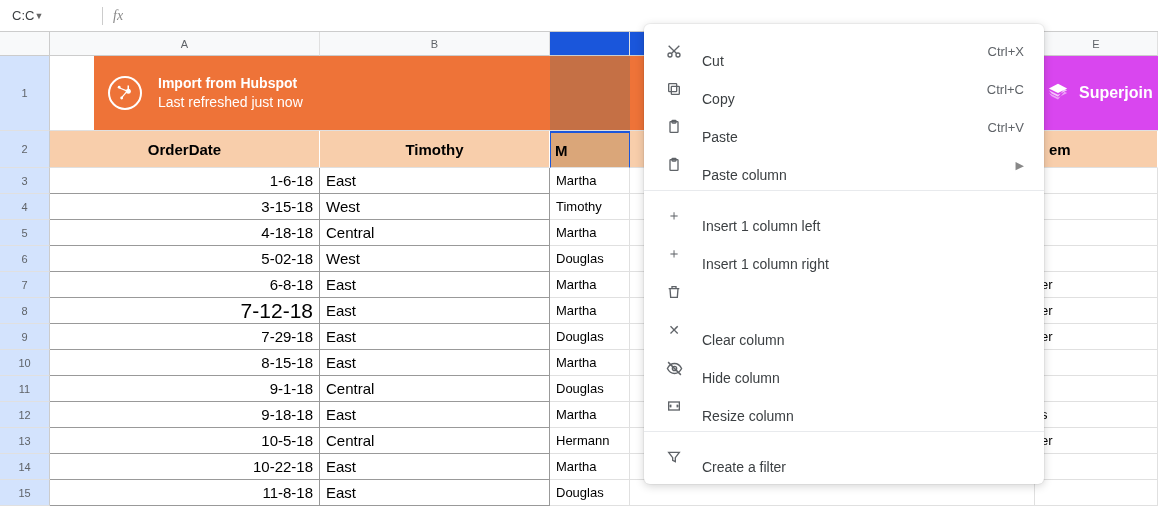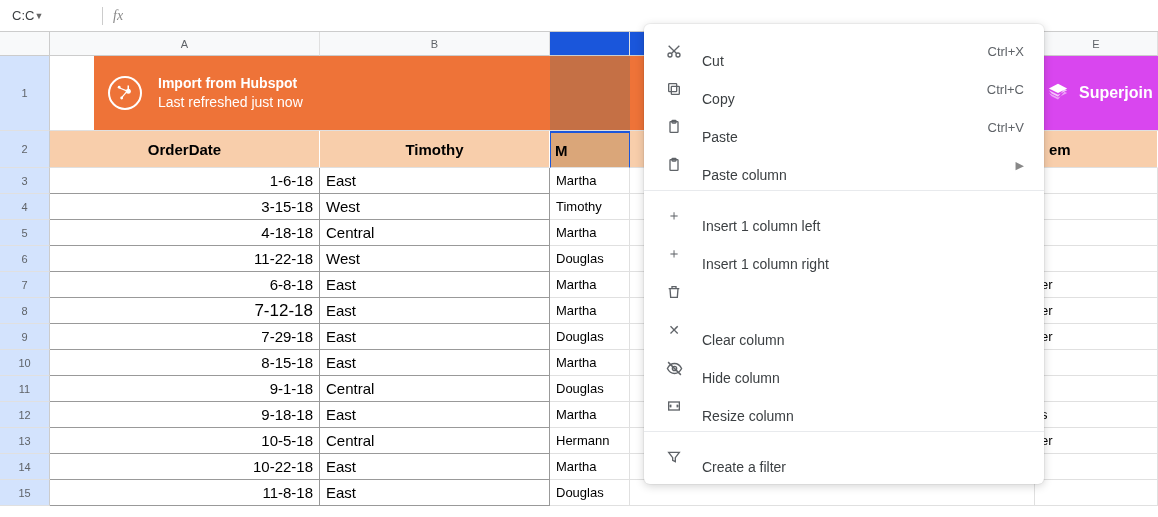--- a/index.html
+++ b/index.html
@@ -260,33 +260,33 @@
     <div class="cell colC data">Timothy</div>
     <div class="cell colD data"></div>
     <div class="cell colE data"></div>
     <div class="rowhead hilite">5</div>
     <div class="cell colA text-right data" style="font-size: 15px; border-bottom: 1px solid rgb(153, 153, 153); border-right: 1px solid rgb(153, 153, 153); padding-left: 32px;">4-18-18</div>
     <div class="cell colB data" style="font-size: 15px; border-bottom: 1px solid rgb(153, 153, 153); border-right: 1px solid rgb(153, 153, 153);">Central</div>
     <div class="cell colC data">Martha</div>
     <div class="cell colD data"></div>
     <div class="cell colE data"></div>
     <div class="rowhead hilite">6</div>
-    <div class="cell colA text-right data" style="font-size: 15px; border-bottom: 1px solid rgb(153, 153, 153); border-right: 1px solid rgb(153, 153, 153);">11-22-18</div>
+    <div class="cell colA text-right data" style="font-size: 15px; border-bottom: 1px solid rgb(153, 153, 153); border-right: 1px solid rgb(153, 153, 153);">5-02-18</div>
     <div class="cell colB data" style="font-size: 15px; border-bottom: 1px solid rgb(153, 153, 153); border-right: 1px solid rgb(153, 153, 153);">West</div>
     <div class="cell colC data">Douglas</div>
     <div class="cell colD data"></div>
     <div class="cell colE data"></div>
     <div class="rowhead hilite">7</div>
     <div class="cell colA text-right data" style="font-size: 15px; border-bottom: 1px solid rgb(153, 153, 153); border-right: 1px solid rgb(153, 153, 153);">6-8-18</div>
     <div class="cell colB data" style="font-size: 15px; border-bottom: 1px solid rgb(153, 153, 153); border-right: 1px solid rgb(153, 153, 153);">East</div>
     <div class="cell colC data">Martha</div>
     <div class="cell colD data"></div>
     <div class="cell colE data">er</div>
     <div class="rowhead hilite">8</div>
-    <div class="cell colA text-right data" style="font-size: 17px; border-bottom: 1px solid rgb(153, 153, 153); border-right: 1px solid rgb(153, 153, 153);">7-12-18</div>
+    <div class="cell colA text-right data" style="font-size: 21px; border-bottom: 1px solid rgb(153, 153, 153); border-right: 1px solid rgb(153, 153, 153);">7-12-18</div>
     <div class="cell colB data" style="font-size: 15px; border-bottom: 1px solid rgb(153, 153, 153); border-right: 1px solid rgb(153, 153, 153);">East</div>
     <div class="cell colC data">Martha</div>
     <div class="cell colD data"></div>
     <div class="cell colE data">er</div>
     <div class="rowhead hilite">9</div>
     <div class="cell colA text-right data" style="font-size: 15px; border-bottom: 1px solid rgb(153, 153, 153); border-right: 1px solid rgb(153, 153, 153);">7-29-18</div>
     <div class="cell colB data" style="font-size: 15px; border-bottom: 1px solid rgb(153, 153, 153); border-right: 1px solid rgb(153, 153, 153);">East</div>
     <div class="cell colC data">Douglas</div>
     <div class="cell colD data"></div>
     <div class="cell colE data">er</div>

